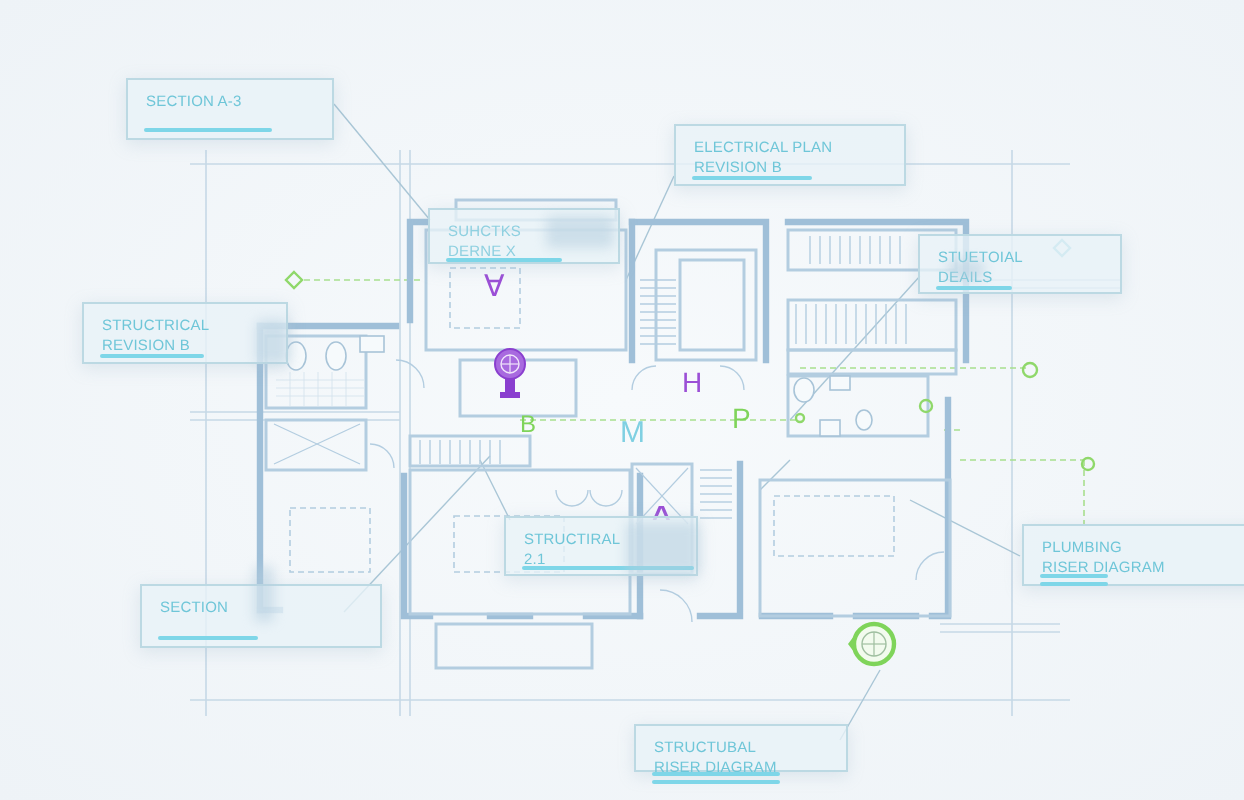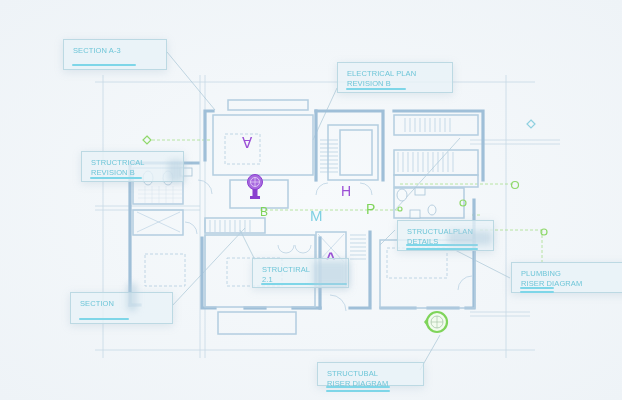--- a/index.html
+++ b/index.html
@@ -228,52 +228,57 @@
   <span class="txt">SECTION A-3</span>
   <span class="bar" style="top:24px;width:64px;"></span>
 </div>
 
 <div class="callout" style="left:337px;top:62px;width:116px;height:31px;">
   <span class="txt">ELECTRICAL PLAN
 REVISION B</span>
   <span class="bar" style="top:25px;width:60px;"></span>
 </div>
 
-
-
-<div class="callout" style="left:41px;top:151px;width:103px;height:31px;margin-left:40px;">
+<div class="callout" style="left:214px;top:104px;width:96px;height:28px;">
+  <span class="txt" style="color:#8fd0e0;">SUHCTKS
+DERNE X</span>
+  <span class="bar" style="top:24px;width:58px;"></span>
+  <span class="blur" style="left:58px;top:3px;width:34px;height:16px;"></span>
+</div>
+
+<div class="callout" style="left:459px;top:117px;width:102px;height:30px;">
+  <span class="txt">STUETOIAL
+DEAILS</span>
+  <span class="bar" style="top:25px;width:38px;"></span>
+  <span class="blur" style="left:14px;top:12px;width:18px;height:10px;"></span>
+</div>
+
+<div class="callout" style="left:41px;top:151px;width:103px;height:31px;">
   <span class="txt">STRUCTRICAL
 REVISION B</span>
   <span class="bar" style="top:25px;width:52px;"></span>
   <span class="blur" style="left:86px;top:8px;width:16px;height:22px;"></span>
 </div>
 
-<div class="callout" style="left:397px;top:220px;width:97px;height:31px;">
-  <span class="txt">STRUCTUALPLAN
-DETAILS</span>
-  <span class="bar2" style="top:23px;width:72px;"></span>
-  <span class="bar2" style="top:27px;width:72px;"></span>
-  <span class="blur" style="left:50px;top:10px;width:44px;height:14px;"></span>
-</div>
 
 <div class="callout" style="left:252px;top:258px;width:97px;height:30px;">
   <span class="txt">STRUCTIRAL
 2.1</span>
   <span class="bar" style="top:24px;width:86px;"></span>
   <span class="blur" style="left:60px;top:2px;width:36px;height:26px;"></span>
 </div>
 
 <div class="callout" style="left:511px;top:262px;width:121px;height:31px;">
   <span class="txt">PLUMBING
 RISER DIAGRAM</span>
   <span class="bar2" style="top:24px;width:34px;"></span>
   <span class="bar2" style="top:28px;width:34px;"></span>
 </div>
 
-<div class="callout" style="left:70px;top:292px;width:103px;height:32px;">
+<div class="callout" style="left:70px;top:292px;width:121px;height:32px;">
   <span class="txt">SECTION</span>
   <span class="bar" style="top:25px;width:50px;"></span>
   <span class="blur" style="left:56px;top:-10px;width:10px;height:28px;"></span>
 </div>
 
 <div class="callout" style="left:317px;top:362px;width:107px;height:24px;">
   <span class="txt">STRUCTUBAL
 RISER DIAGRAM</span>
   <span class="bar2" style="top:23px;width:64px;"></span>
   <span class="bar2" style="top:27px;width:64px;"></span>

